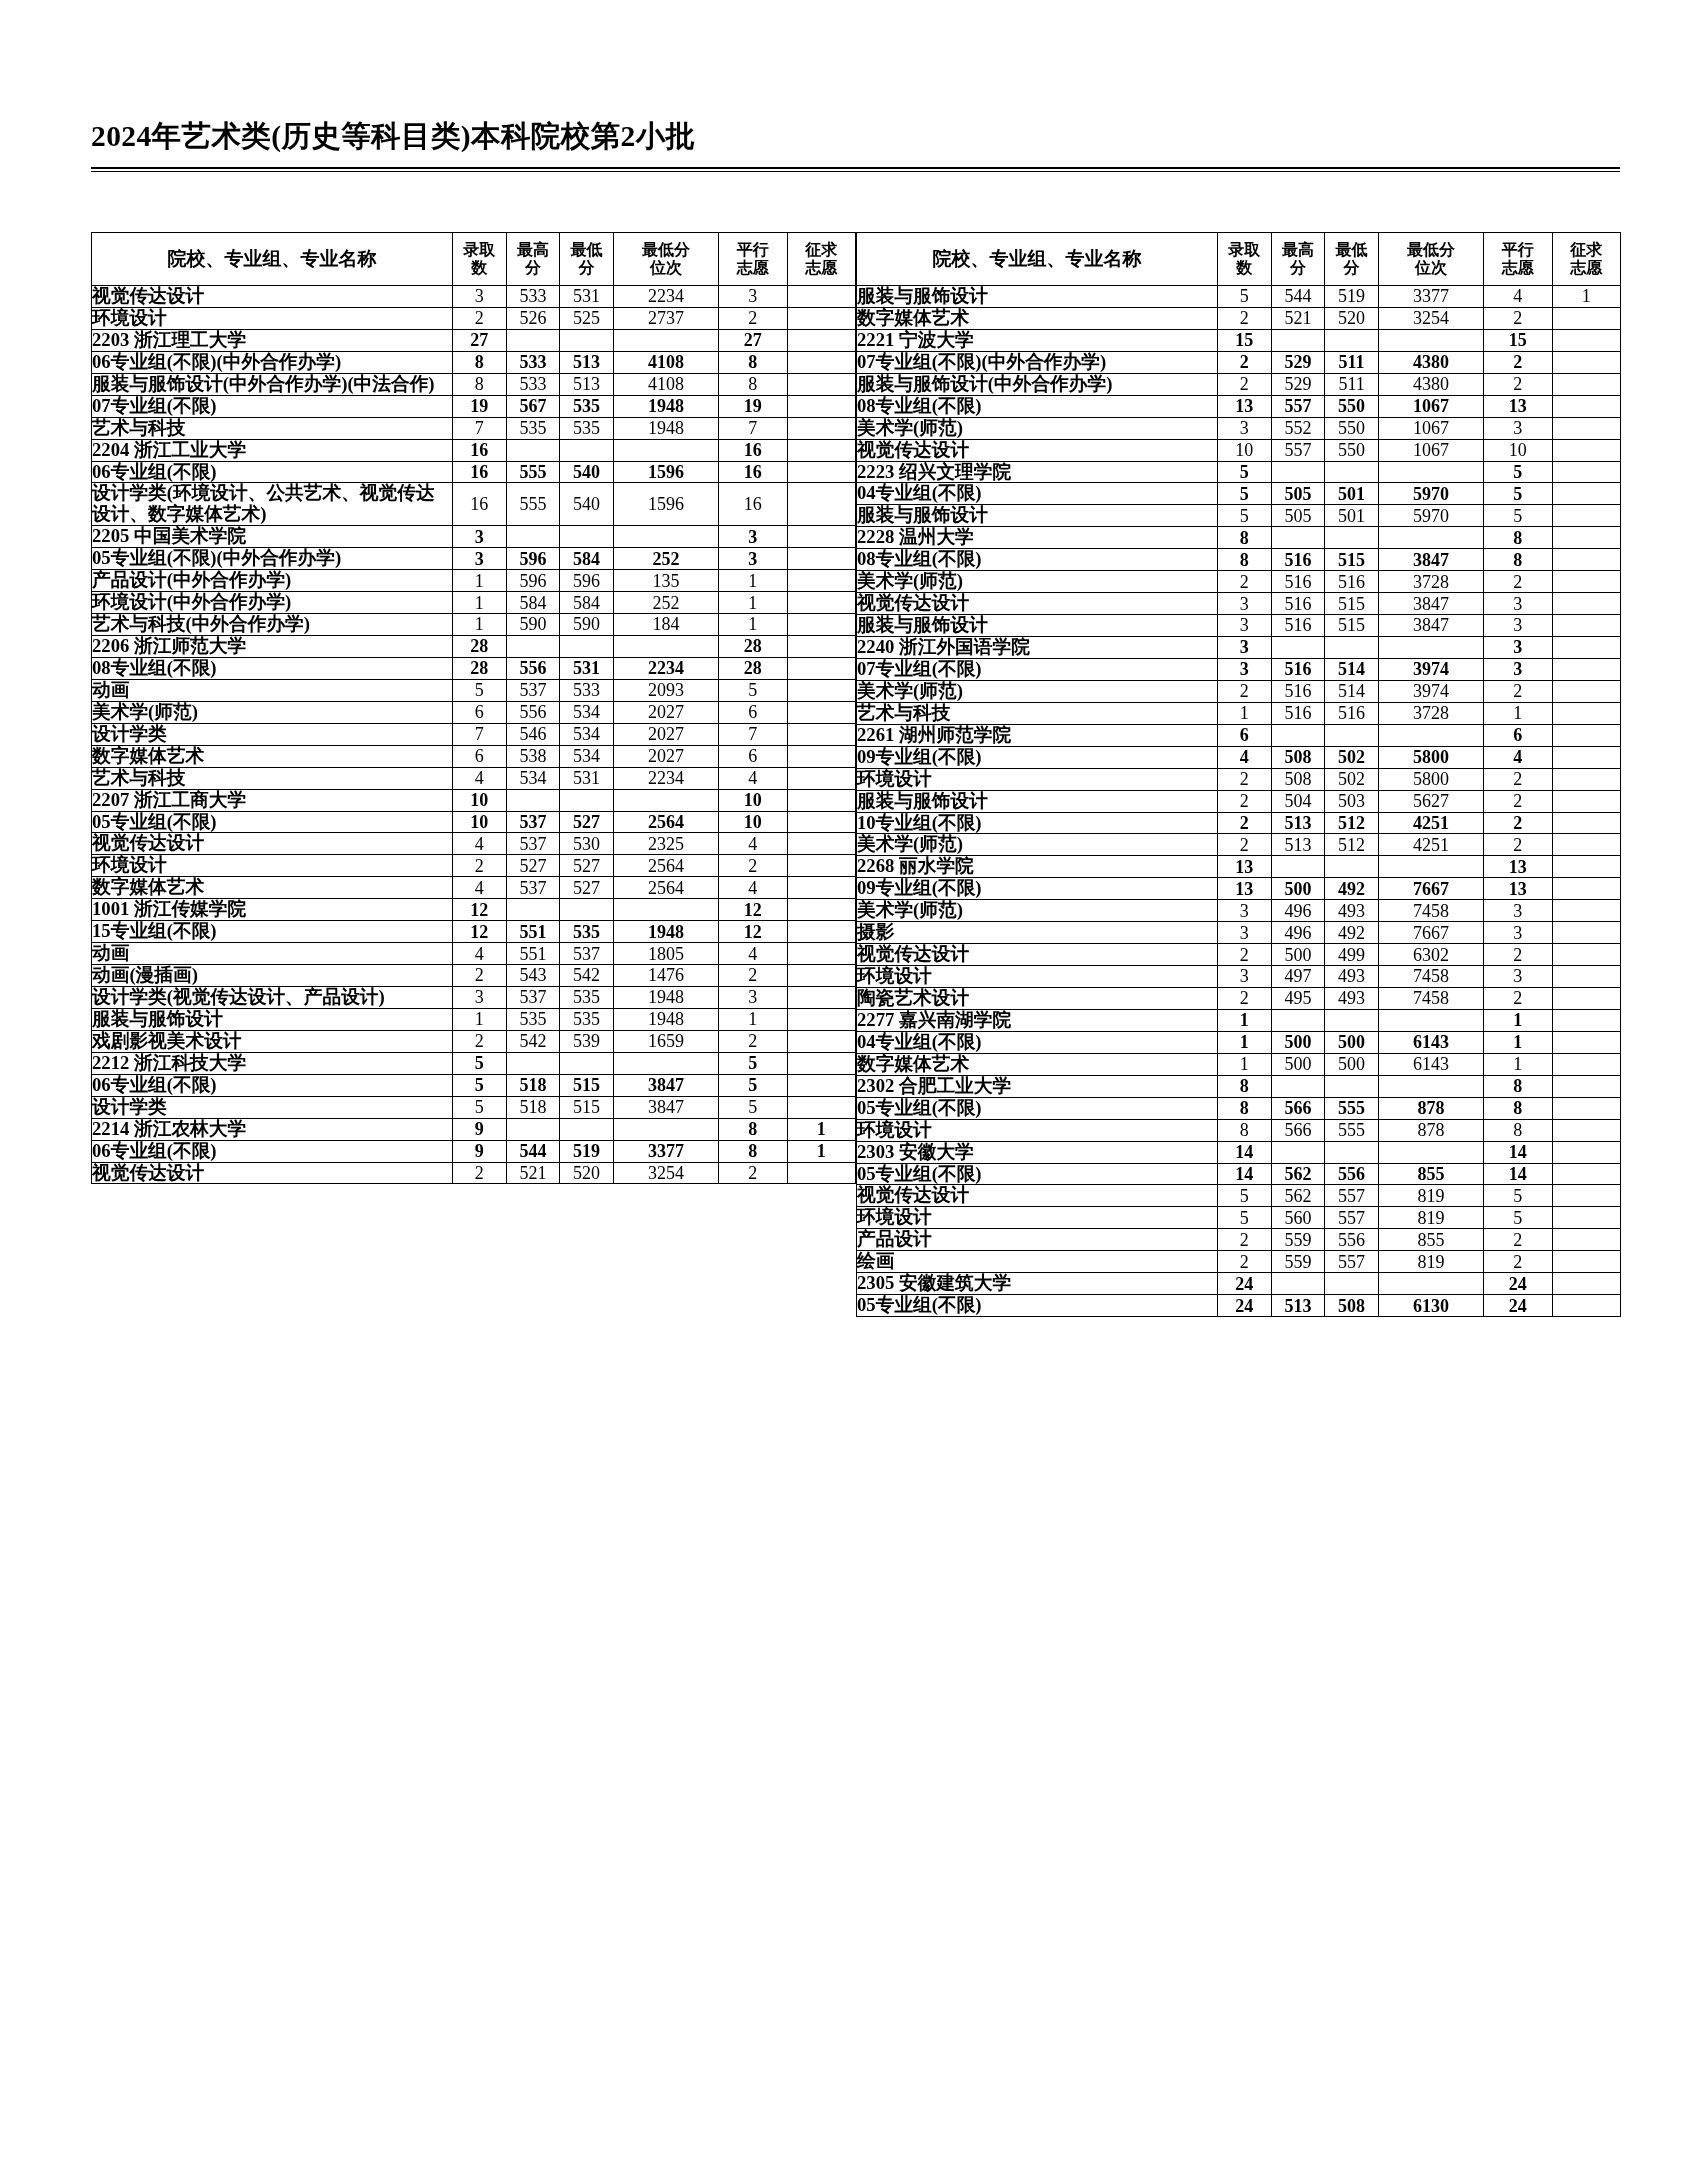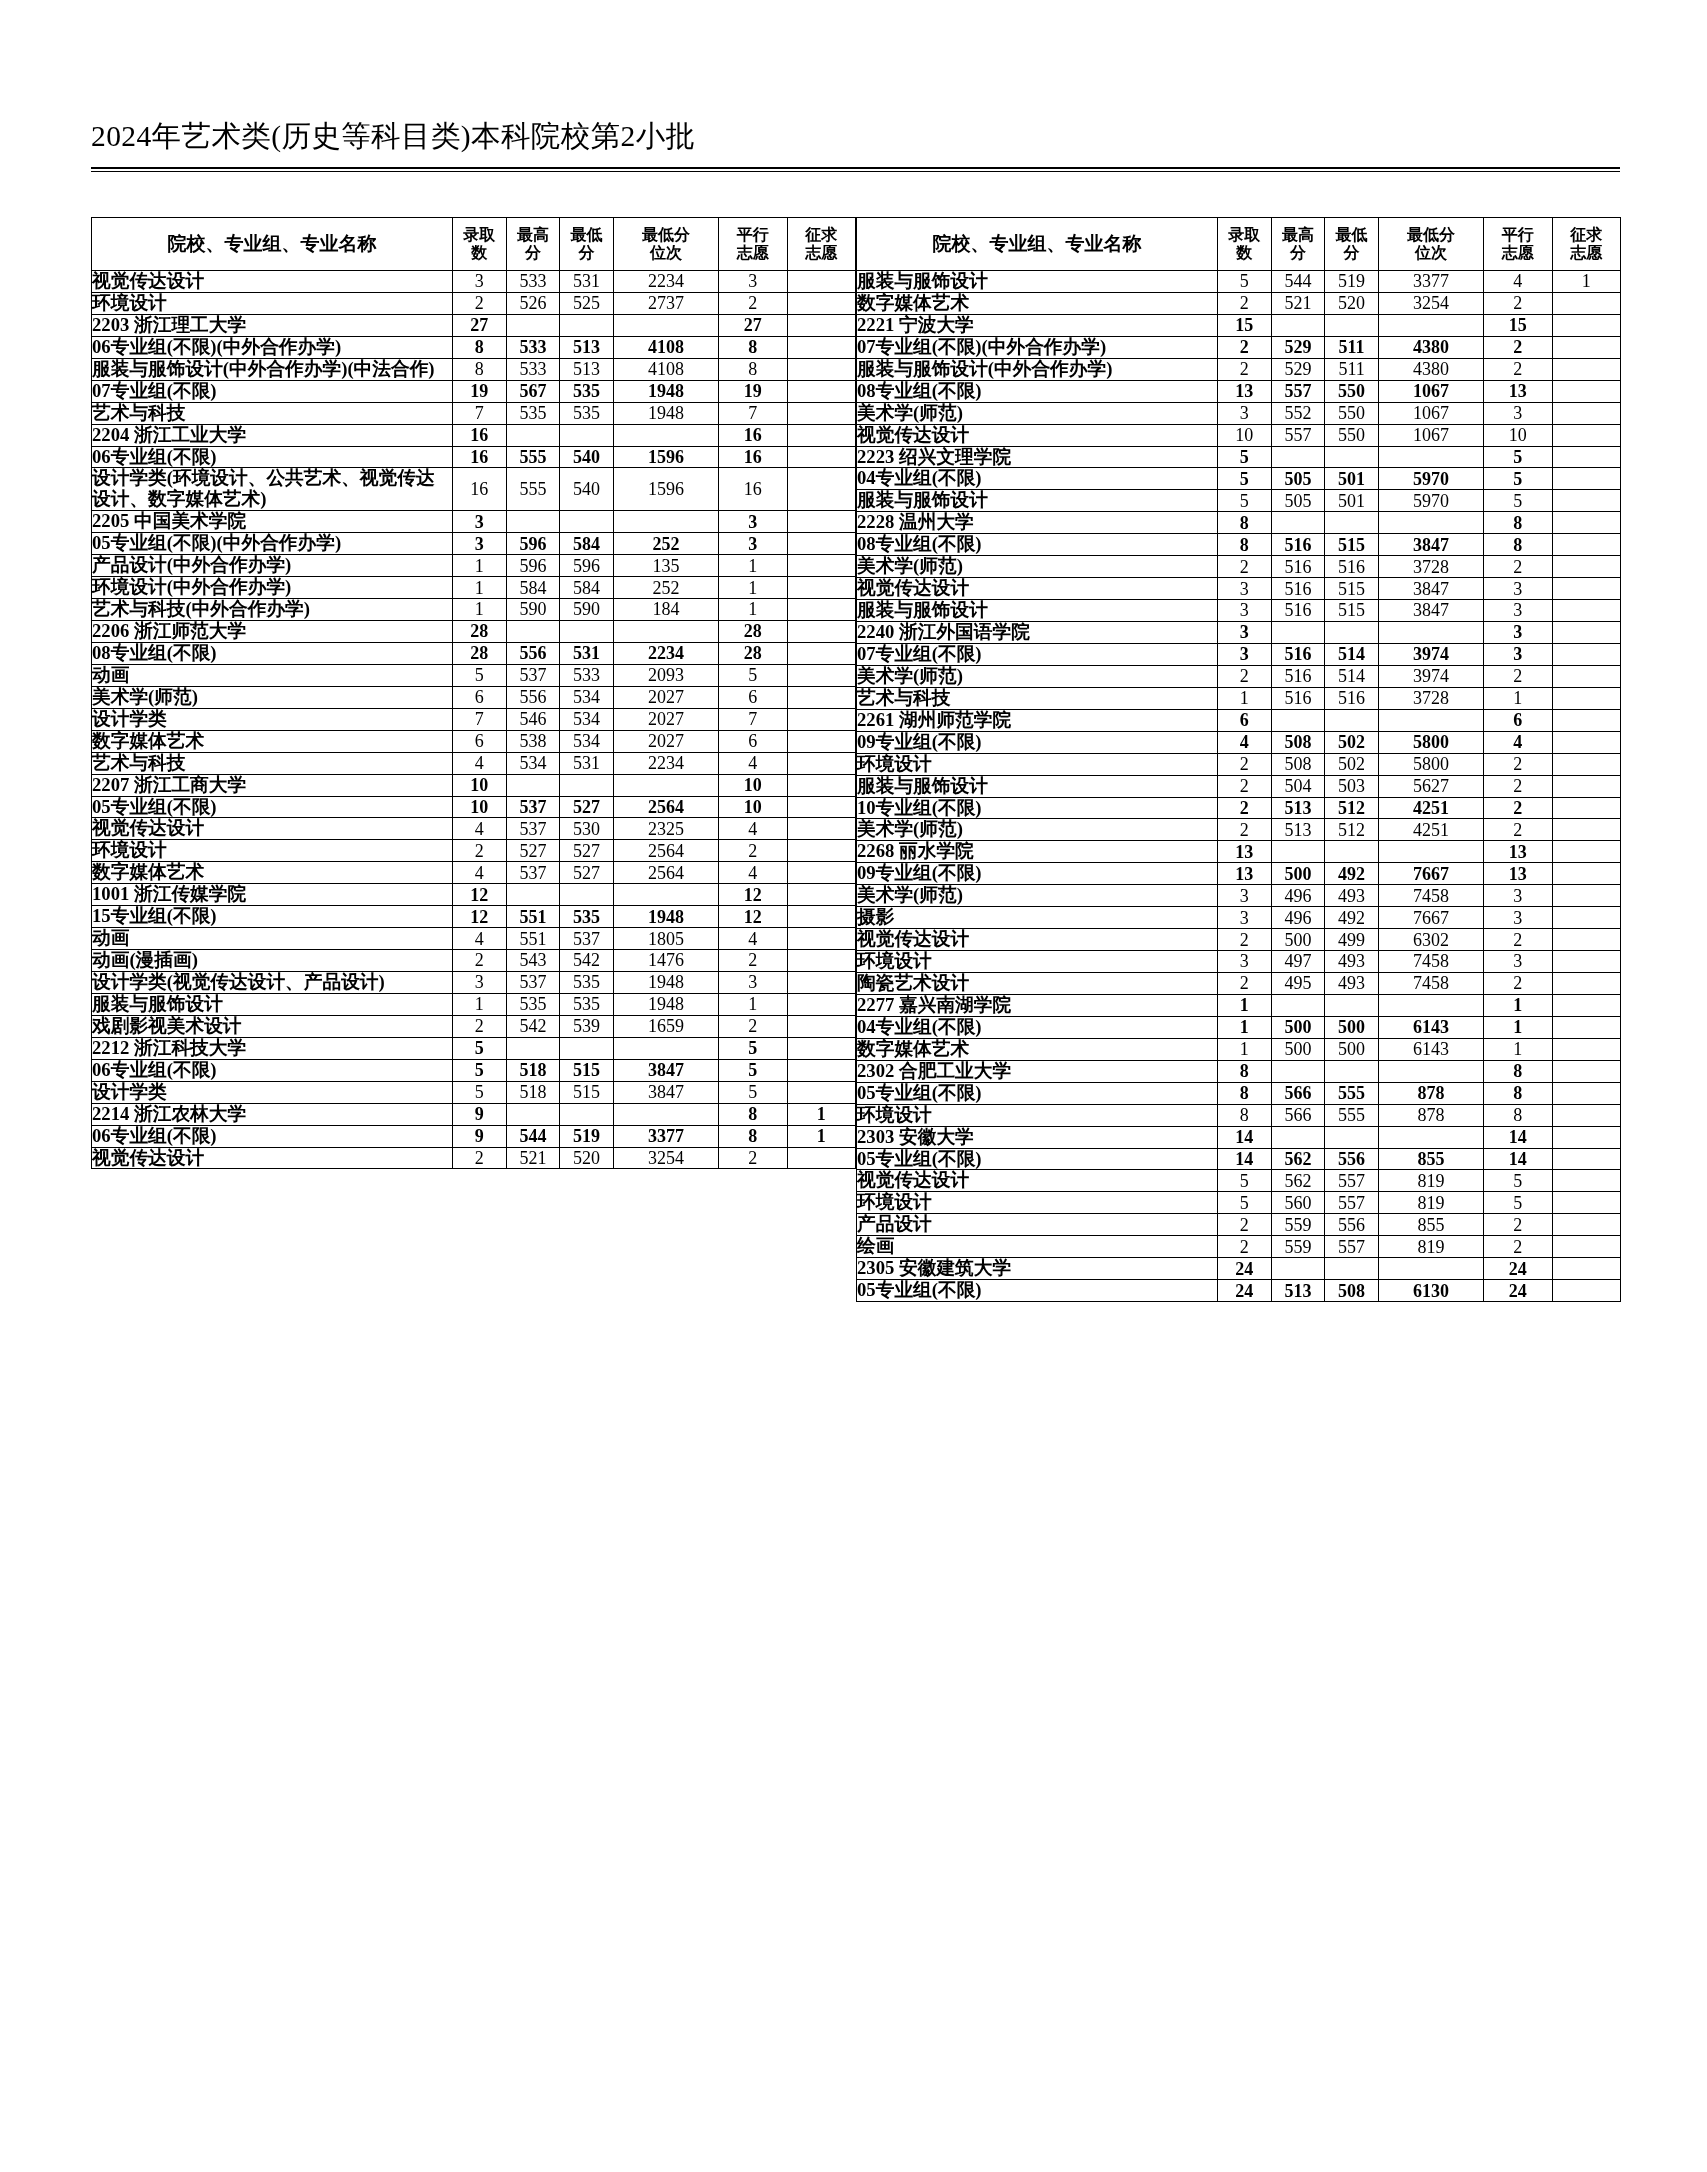--- a/index.html
+++ b/index.html
@@ -23,21 +23,21 @@
   }
   
   .header {
     position: absolute;
     left: 91px;
     top: 117px;
     width: 1529px;
   }
   .header-title {
     font-size: 29.5px;
-    font-weight: normal;
+    font-weight: bold;
     letter-spacing: 0.4px;
     font-family: "Liberation Serif", "DejaVu Serif", serif;
     white-space: nowrap;
   }
   .header-rule {
     margin-top: 9.6px;
     border-top: 2.6px solid #000;
     border-bottom: 0.9px solid #000;
     height: 2.6px;
     width: 1529px;
@@ -65,20 +65,21 @@
     padding: 0;
     vertical-align: middle;
     line-height: 1.12;
   }
   
   .col-table {
     border: 0;
   }
   table.grid {
     border: 1.7px solid #000;
+    margin-top: 15px;
   }
   thead th {
     font-weight: bold;
     text-align: center;
     font-size: 16px;
     padding: 4.3px 0.9px;
     height: 52px;
   }
   thead th.hname { font-size: 19px; }
   .c-name   { width: 343px; }

